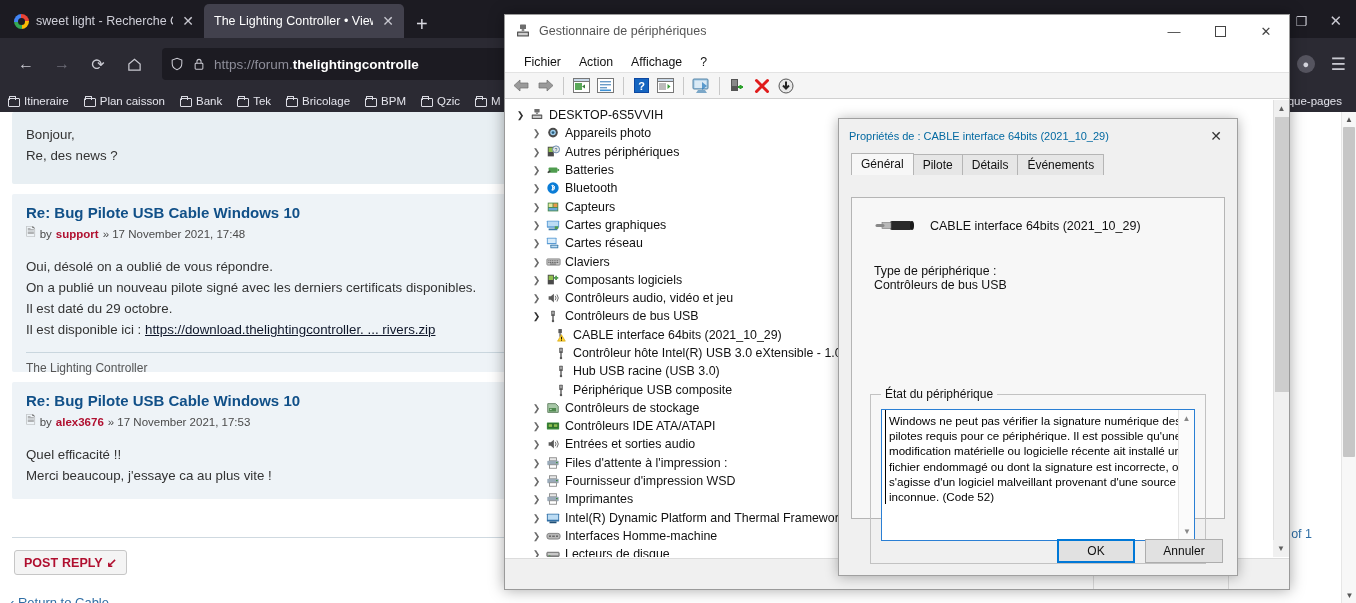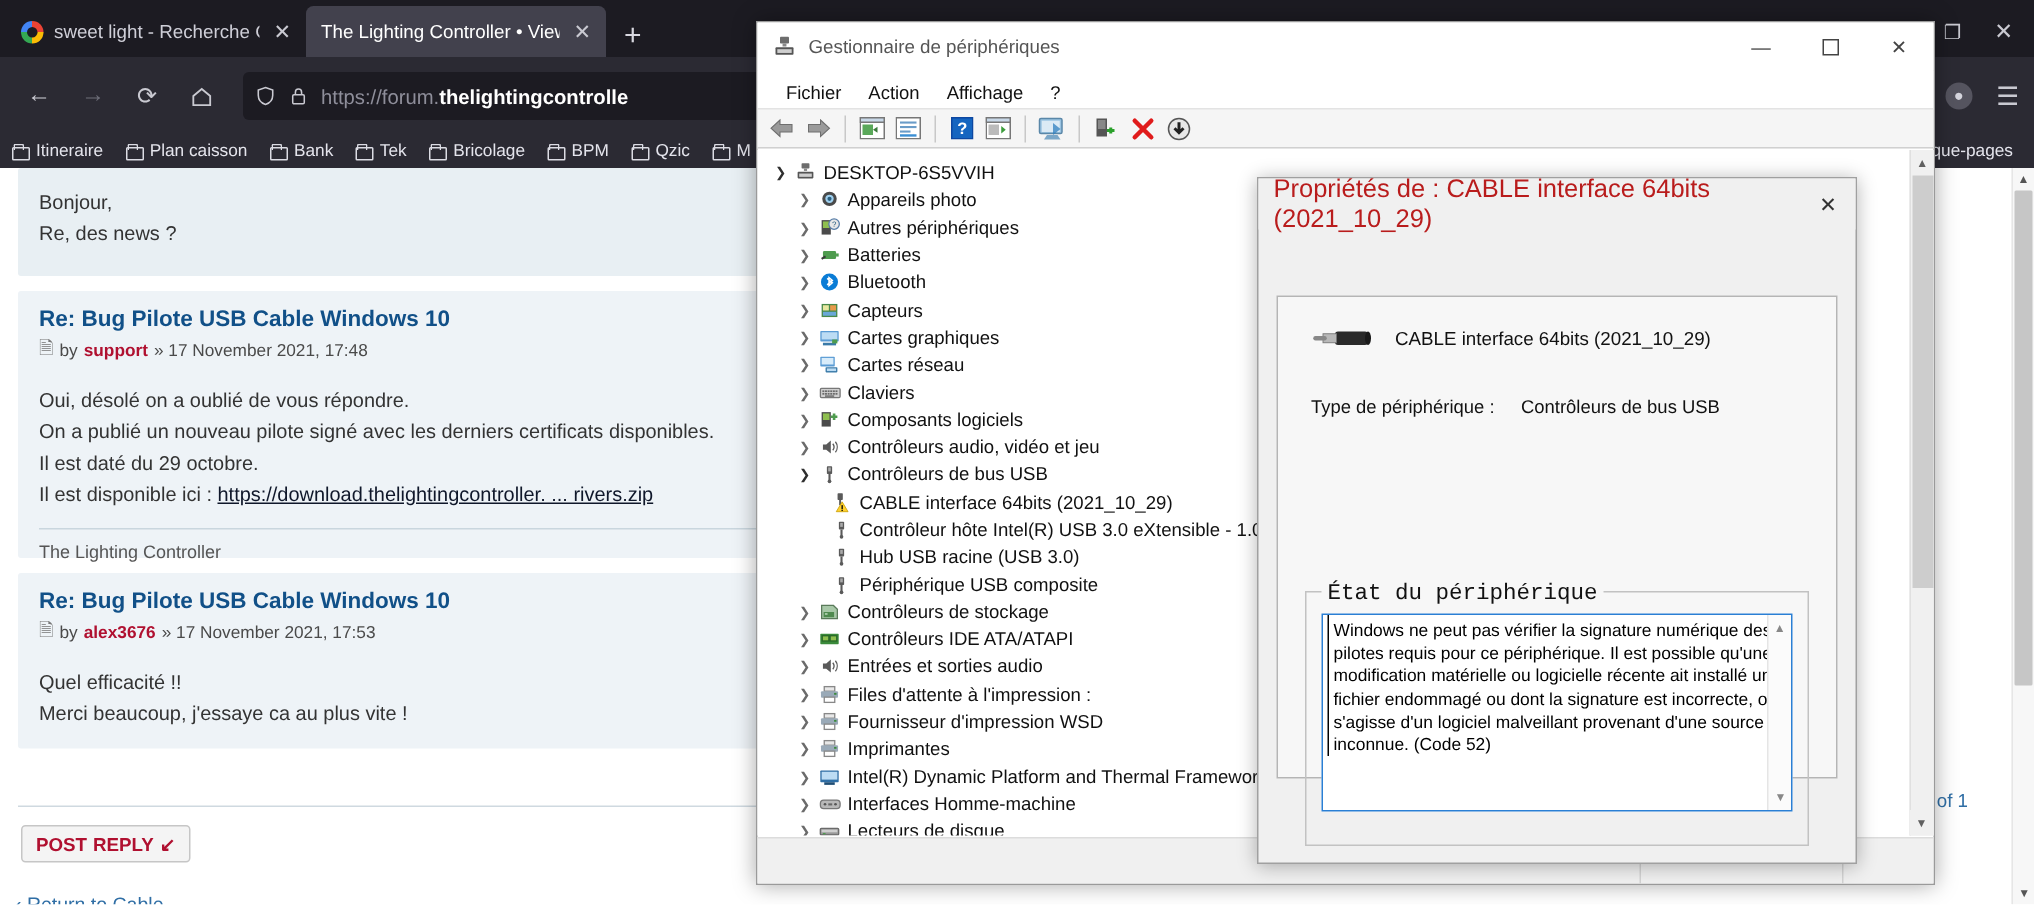--- a/index.html
+++ b/index.html
@@ -182,48 +182,48 @@
   .st-3{width:60px;}
 
   
   #props {
     position:absolute; left:838px; top:118px; width:400px; height:458px;
     background:#f0f0f0; border:1px solid #a0a0a0;
     box-shadow:0 1px 12px rgba(0,0,0,0.3);
     font-family:"Liberation Sans", sans-serif;
   }
   .pr-title { height:34px; display:flex; align-items:center; padding-left:10px; background:#f0f0f0;}
-  .pr-title .t { font-size:17px; color:#b91c1c; }
+  .pr-title .t { font-size:11px; color:#0369a1; }
   .pr-close { margin-left:auto; width:42px;height:34px;display:flex;align-items:center;justify-content:center;font-size:14px;color:#333;}
   .pr-tabs { display:flex; padding-left:12px; height:22px; align-items:flex-end; }
   .pr-tab {
     font-size:12px; padding:3px 9px 3px 9px; border:1px solid #b5b5b5;
     border-bottom:none; background:#e6e6e6; color:#111; margin-right:-1px;
     border-radius:1px 1px 0 0; position:relative;
   }
   .pr-tab.active { background:#f7f7f7; padding-bottom:4px; z-index:2;}
   .pr-panel {
     position:absolute; left:12px; right:12px; top:78px; bottom:56px;
     background:#f7f7f7; border:1px solid #b5b5b5;
   }
   .dev-head { display:flex; align-items:center; gap:14px; padding:16px 0 0 22px;}
   .usb-ico { width:42px;height:24px;flex:0 0 42px; }
   .dev-name { font-size:12.5px; color:#111; }
   .kv { display:flex; padding:5px 0 0 22px; font-size:12.3px; color:#111;}
   .kv .k { width:140px; }
   .kv .v { }
-  .kv.first { padding-top:26px; }
+  .kv.first { padding-top:26px;flex-direction:column; }
 
   .fieldset {
     position:absolute; left:18px; right:18px; top:196px; height:170px;
     border:1px solid #c2c2c2;
   }
   .fs-legend {
     position:absolute; top:-8px; left:10px; background:#f7f7f7;
-    padding:0 4px; font-size:15px; color:#111;font-family:Liberation Mono, monospace;
+    padding:0 4px; font-size:12px; color:#111;
   }
   .statusbox {
     position:absolute; left:10px; top:14px; right:10px; height:132px;
     background:#ffffff; border:1px solid #2a7fd4; overflow:hidden;
   }
   .sb-text {
     padding:3px 6px 0 5px; font-size:11.6px; line-height:15.2px; color:#000;
     width:336px; border-left:1px solid #000; margin-left:3px; padding-left:3px;
   }
   .sb-scroll{position:absolute;right:0;top:0;width:16px;bottom:0;background:#fbfbfb;border-left:1px solid #e5e5e5;}
@@ -829,20 +829,26 @@
   </div>
 </div>
 
 <div id="props">
 
   <div class="pr-title">
     <span class="t">Propriétés de : CABLE interface 64bits (2021_10_29)</span>
     <div class="pr-close">✕</div>
   </div>
 
+  <div class="pr-tabs">
+    <div class="pr-tab active">Général</div>
+    <div class="pr-tab">Pilote</div>
+    <div class="pr-tab">Détails</div>
+    <div class="pr-tab">Événements</div>
+  </div>
 
   <div class="pr-panel">
     <div class="dev-head">
       <svg class="usb-ico" viewBox="0 0 42 24">
         <rect x="16" y="7" width="22" height="9" rx="2" fill="#2a2a2a"></rect>
         <rect x="8" y="8.5" width="9" height="6" fill="#b8b8b8" stroke="#777" stroke-width="0.6"></rect>
         <path d="M3 11.5h6" stroke="#888" stroke-width="3" stroke-linecap="round"></path>
         <ellipse cx="38" cy="11.5" rx="2" ry="4.5" fill="#1a1a1a"></ellipse>
       </svg>
       <span class="dev-name">CABLE interface 64bits (2021_10_29)</span>
@@ -858,13 +864,17 @@
       <div class="statusbox">
         <div class="sb-text">Windows ne peut pas vérifier la signature numérique des pilotes requis pour ce périphérique. Il est possible qu'une modification matérielle ou logicielle récente ait installé un fichier endommagé ou dont la signature est incorrecte, ou qu'il s'agisse d'un logiciel malveillant provenant d'une source inconnue. (Code 52)</div>
         <div class="sb-scroll">
           <div class="sbs-a">▲</div>
           <div class="sbs-b">▼</div>
         </div>
       </div>
     </div>
   </div>
 
+  <div class="pr-buttons">
+    <div class="pr-btn primary">OK</div>
+    <div class="pr-btn">Annuler</div>
+  </div>
 </div>
 
 </body></html>

